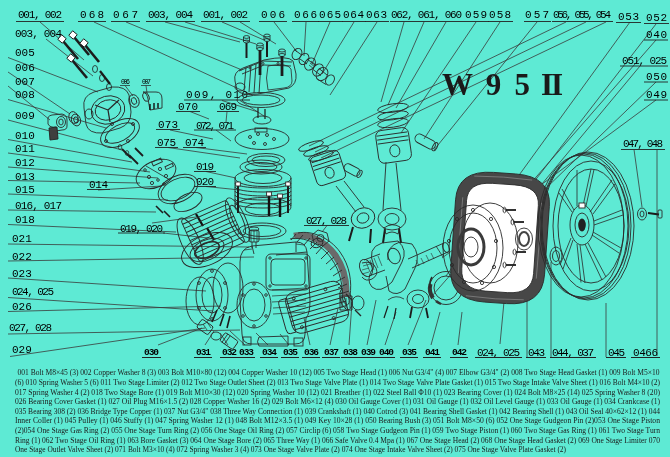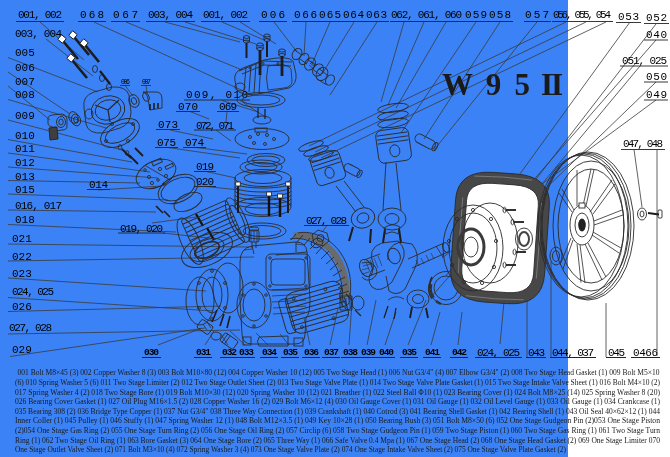--- a/index.html
+++ b/index.html
@@ -1,16 +1,16 @@
 <!DOCTYPE html>
 <html><head>
 <meta charset="utf-8">
 <style>
 html,body{margin:0;padding:0;background:#fff;width:670px;height:457px;overflow:hidden}
-#page{position:relative;width:568px;height:457px;background:#3b82f6}
+#page{position:relative;width:670px;height:457px;background:#5eead4}
 #labels text{font-family:"Liberation Mono",monospace;font-weight:400;fill:#000;font-size:11px}
 #labels text.sm{font-size:9.5px;font-weight:700}
 #labels text.xs{font-size:6.5px}
 </style>
 </head>
 <body>
 <div id="page">
 <svg width="670" height="457" viewBox="0 0 670 457" fill="none" stroke="none">
 <g id="leaders" stroke="#3a3a3a" stroke-width="0.8">
 <path d="M40,22 L84,60"></path>

